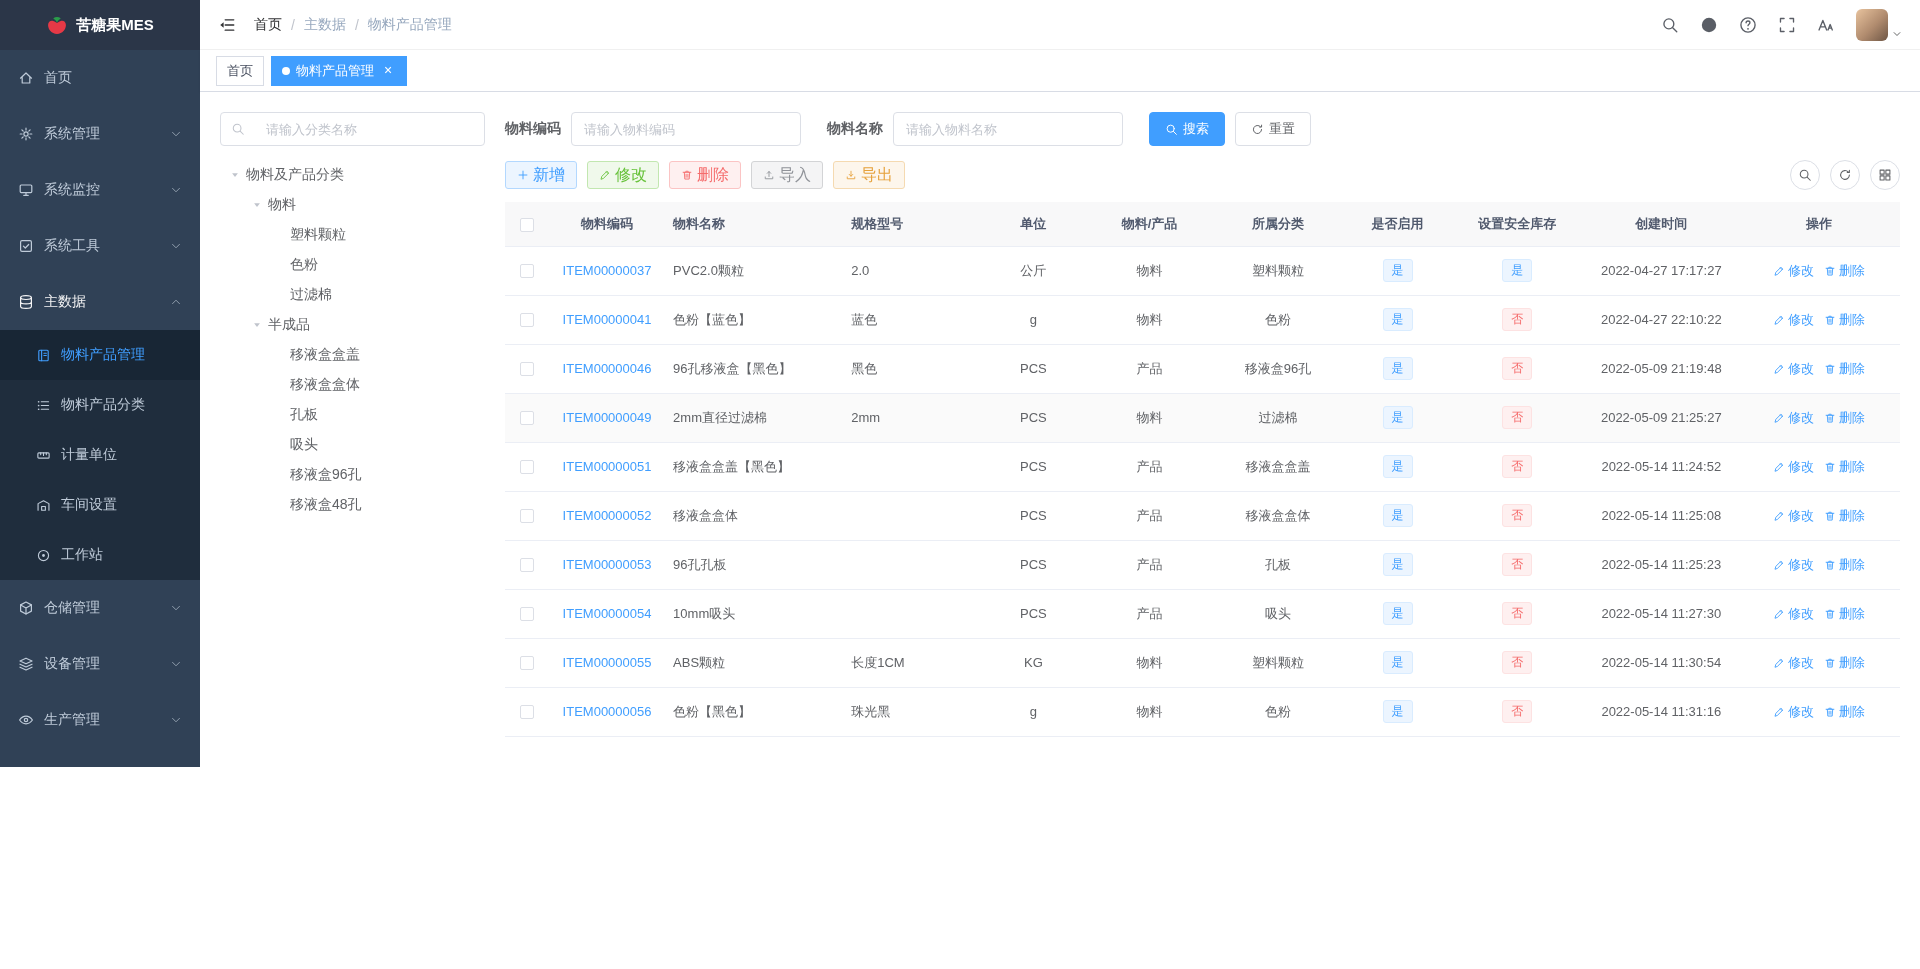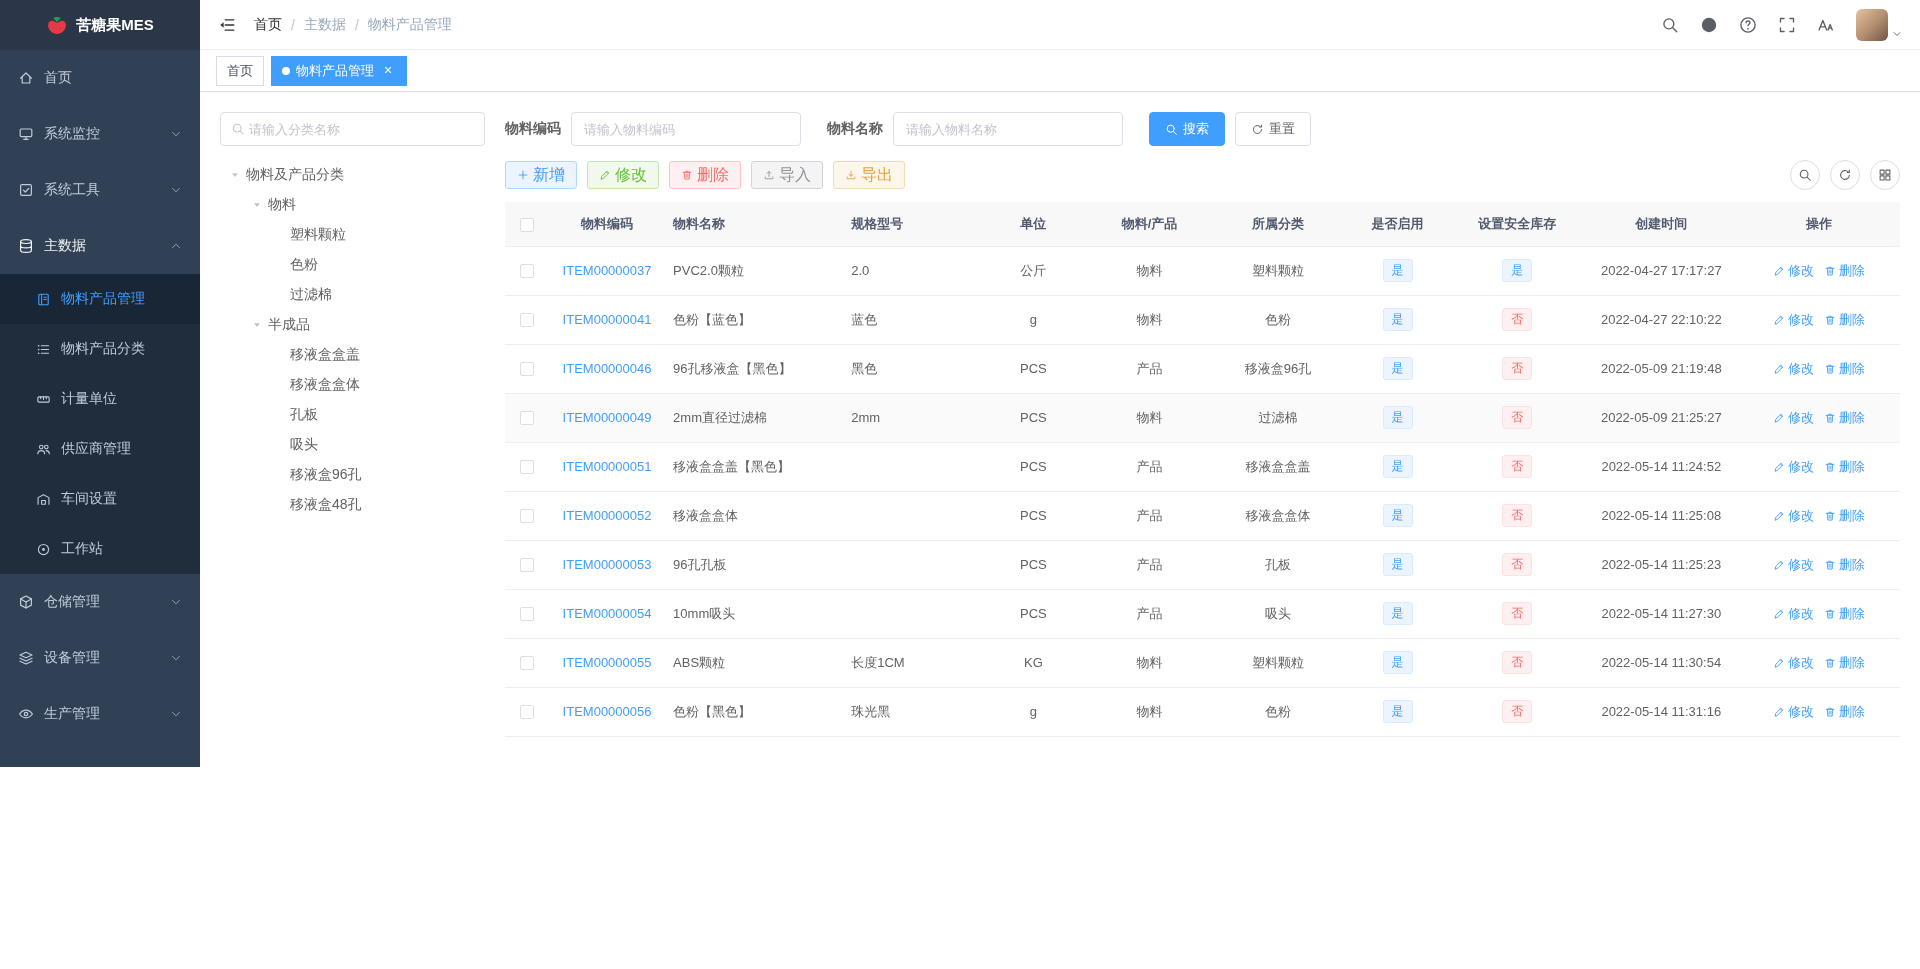--- a/index.html
+++ b/index.html
@@ -38,21 +38,21 @@
   .tags { height:42px; background:#fff; border-bottom:1px solid #d8dce5; box-shadow:0 1px 3px rgba(0,0,0,.06); display:flex; align-items:center; padding:0 16px; gap:7px; flex-shrink:0; }
   .tag { height:30px; display:flex; align-items:center; gap:6px; padding:0 10px; border:1px solid #d8dce5; background:#fff; color:#495060; font-size:13px; cursor:pointer; }
   .tag.active { background:#409eff; border-color:#409eff; color:#fff; }
   .tag .dot { width:8px; height:8px; border-radius:50%; background:#fff; }
   .tag-close { width:16px; height:16px; line-height:14px; text-align:center; border-radius:50%; font-size:14px; }
 
   .content { flex:1; background:#fff; padding:20px; display:flex; gap:20px; overflow:hidden; }
 
   
   .tree-col { width:265px; flex-shrink:0; }
-  .tree-search { display:flex; align-items:center; gap:4px; height:34px; border:1px solid #dcdfe6; border-radius:4px; padding:0 10px; color:#c0c4cc; }
+  .tree-search { display:flex; align-items:center; gap:21px; height:34px; border:1px solid #dcdfe6; border-radius:4px; padding:0 10px; color:#c0c4cc; }
   .tree-search input { border:none; outline:none; flex:1; font-size:13px; color:#606266; font-family:inherit; }
   .tree-search input::placeholder { color:#c0c4cc; }
   .tree { margin-top:14px; }
   .tree-node { height:30px; display:flex; align-items:center; font-size:14px; color:#606266; cursor:pointer; }
   .tree-caret { width:22px; display:flex; align-items:center; justify-content:center; color:#c0c4cc; flex-shrink:0; }
   .tree-caret.expanded svg { transform:rotate(90deg); }
 
   
   .main-col { flex:1; min-width:0; display:flex; flex-direction:column; }
   .filter-row { display:flex; align-items:center; margin-bottom:14px; }
@@ -113,20 +113,34 @@
           <span class="ic">
             <svg width="16" height="16" viewBox="0 0 16 16" fill="none" stroke="currentColor" stroke-width="1.2" stroke-linecap="round" stroke-linejoin="round">
               <path d="M2.5 8.2 8 3l5.5 5.2M4.2 7.2V13h7.6V7.2"></path>
             </svg>
           </span>
           <span>首页</span>
         </div>
         <div class="menu-item">
           <span class="ic">
             <svg width="16" height="16" viewBox="0 0 16 16" fill="none" stroke="currentColor" stroke-width="1.2" stroke-linecap="round" stroke-linejoin="round">
+              <circle cx="8" cy="8" r="2.1"></circle>
+              <path d="M8 2.2v1.9M8 11.9v1.9M2.2 8h1.9M11.9 8h1.9M3.9 3.9l1.3 1.3M10.8 10.8l1.3 1.3M12.1 3.9l-1.3 1.3M5.2 10.8l-1.3 1.3"></path>
+            </svg>
+          </span>
+          <span>系统管理</span>
+          <span class="arrow">
+            <svg width="12" height="12" viewBox="0 0 16 16" fill="none" stroke="currentColor" stroke-width="1.2" stroke-linecap="round" stroke-linejoin="round">
+              <path d="M3.4 5.8 8 10.4l4.6-4.6"></path>
+            </svg>
+          </span>
+        </div>
+        <div class="menu-item">
+          <span class="ic">
+            <svg width="16" height="16" viewBox="0 0 16 16" fill="none" stroke="currentColor" stroke-width="1.2" stroke-linecap="round" stroke-linejoin="round">
               <rect x="2.2" y="3" width="11.6" height="7.6" rx="1"></rect>
               <path d="M5.8 13.4h4.4M8 10.6v2.8"></path>
             </svg>
           </span>
           <span>系统监控</span>
           <span class="arrow">
             <svg width="12" height="12" viewBox="0 0 16 16" fill="none" stroke="currentColor" stroke-width="1.2" stroke-linecap="round" stroke-linejoin="round">
               <path d="M3.4 5.8 8 10.4l4.6-4.6"></path>
             </svg>
           </span>
@@ -181,31 +195,20 @@
             <span>物料产品分类</span>
           </div>
           <div class="submenu-item">
             <span class="ic">
               <svg width="15" height="15" viewBox="0 0 16 16" fill="none" stroke="currentColor" stroke-width="1.2" stroke-linecap="round" stroke-linejoin="round">
                 <rect x="2" y="5.2" width="12" height="5.6" rx="1"></rect>
                 <path d="M5 5.2v2M8 5.2v2.8M11 5.2v2"></path>
               </svg>
             </span>
             <span>计量单位</span>
-          </div>
-          <div class="submenu-item">
-            <span class="ic">
-              <svg width="15" height="15" viewBox="0 0 16 16" fill="none" stroke="currentColor" stroke-width="1.2" stroke-linecap="round" stroke-linejoin="round">
-                <circle cx="5.6" cy="5.4" r="1.9"></circle>
-                <path d="M2 12.6c0-2 1.6-3.4 3.6-3.4s3.6 1.4 3.6 3.4"></path>
-                <circle cx="11" cy="5.4" r="1.9"></circle>
-                <path d="M10.8 9.2c1.9.2 3.4 1.5 3.4 3.2"></path>
-              </svg>
-            </span>
-            <span>供应商管理</span>
           </div>
           <div class="submenu-item">
             <span class="ic">
               <svg width="15" height="15" viewBox="0 0 16 16" fill="none" stroke="currentColor" stroke-width="1.2" stroke-linecap="round" stroke-linejoin="round">
                 <path d="M2.2 13V6l5.8-3 5.8 3v7"></path>
                 <rect x="6" y="9" width="4" height="4"></rect>
               </svg>
             </span>
             <span>车间设置</span>
           </div>

